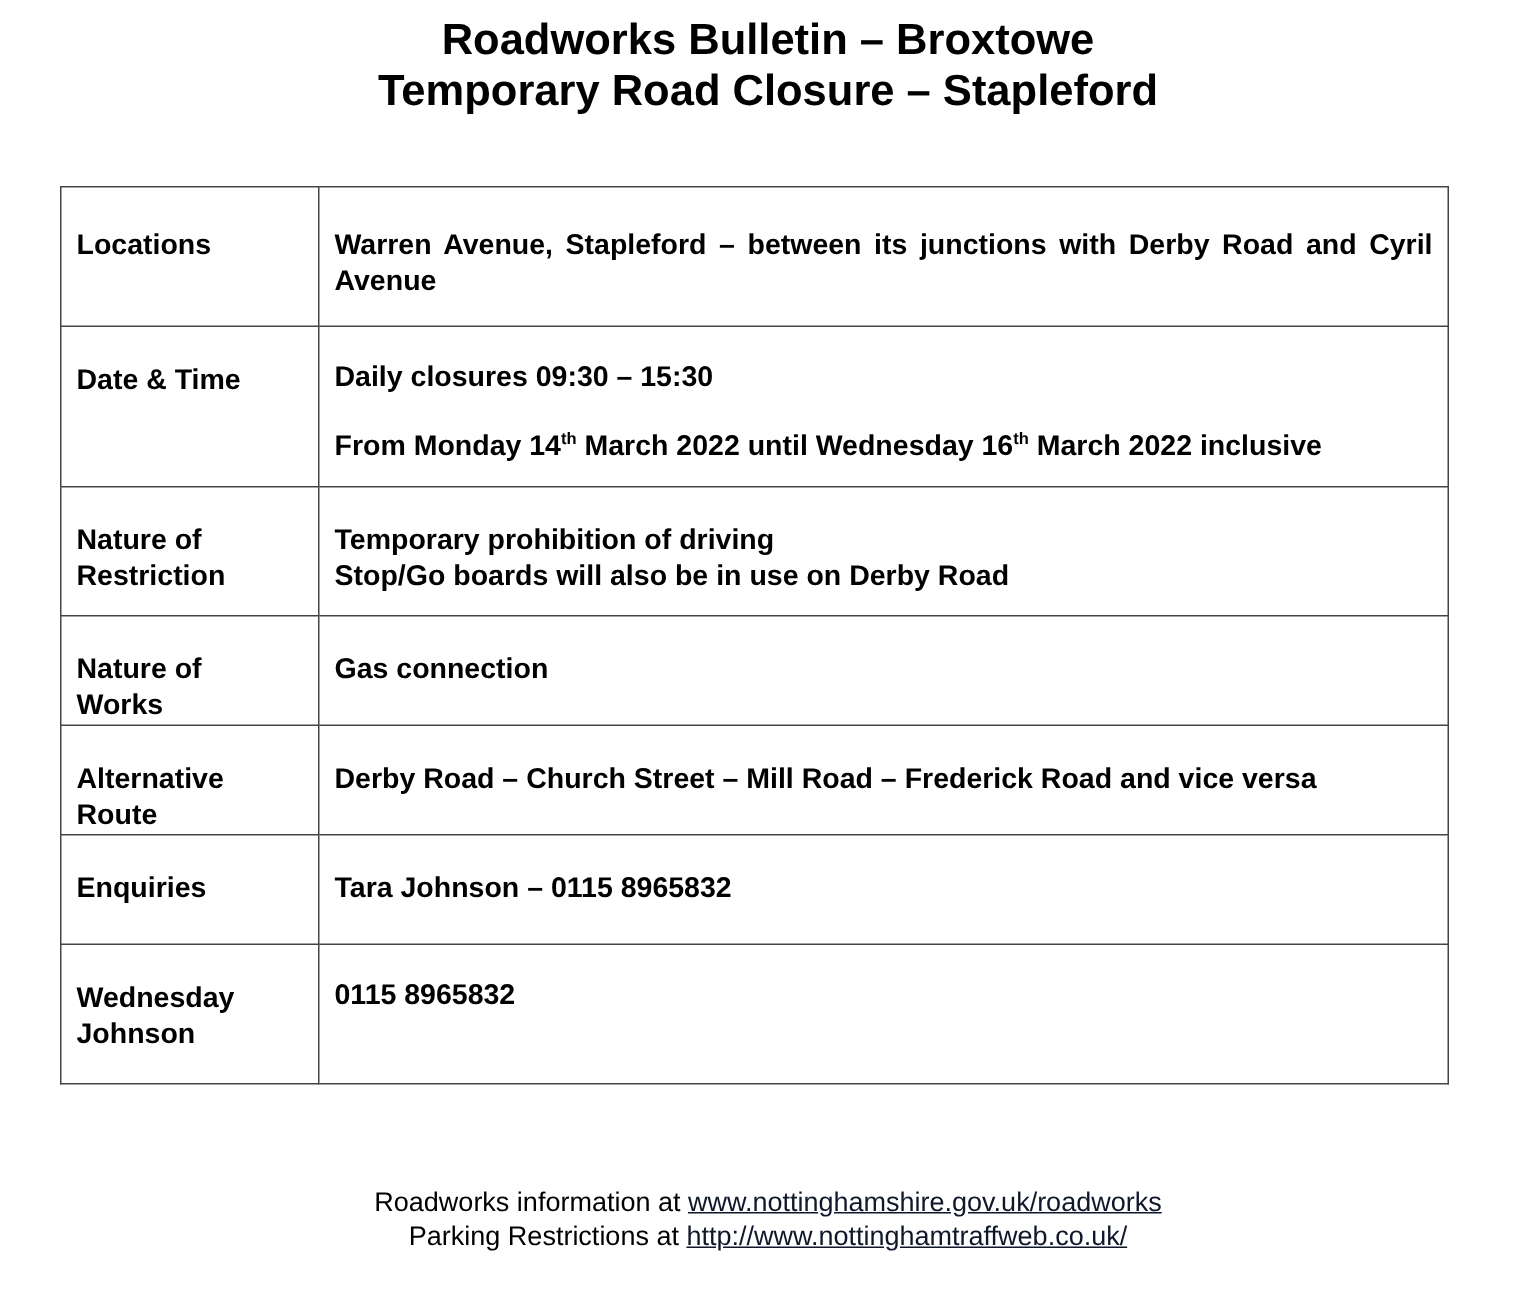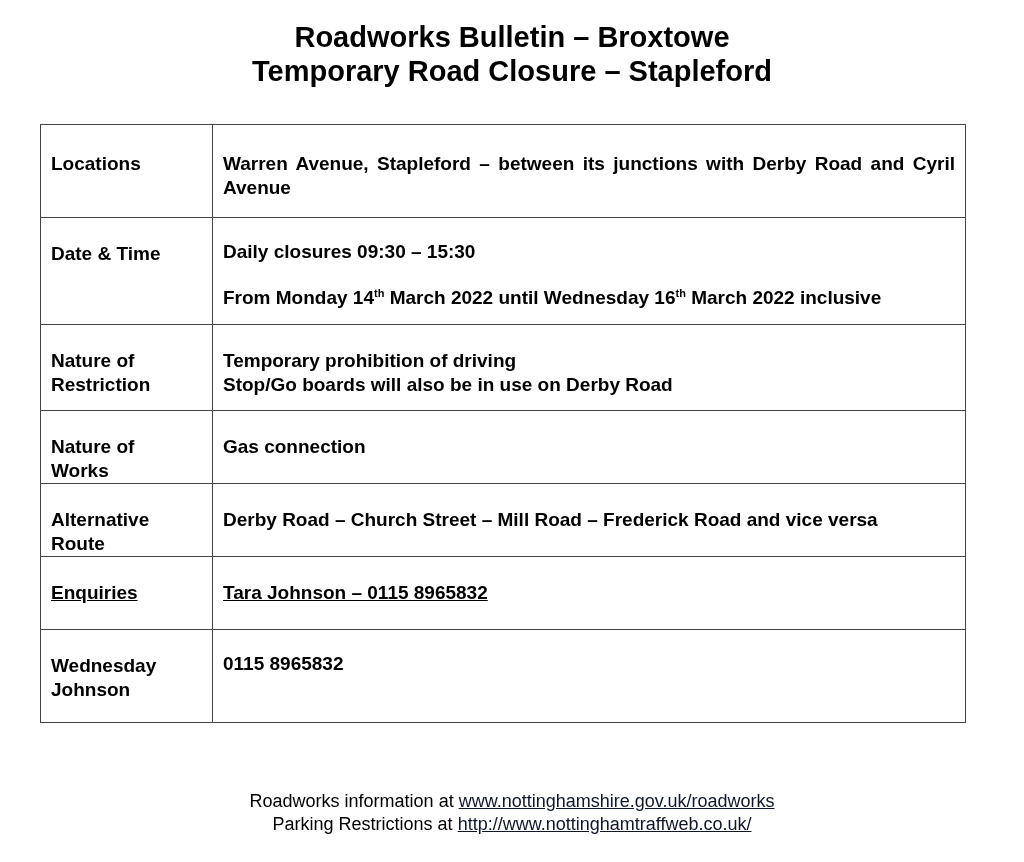--- a/index.html
+++ b/index.html
@@ -1,41 +1,41 @@
 <!DOCTYPE html>
 <html><head>
 <meta charset="utf-8">
 <style>
   html, body { margin: 0; padding: 0; background: #ffffff; }
   body {
     width: 1024px; height: 862px; position: relative; overflow: hidden;
     font-family: "Liberation Sans", sans-serif; color: #000;
   }
   .title {
-    position: absolute; left: 0; top: 20px; width: 1024px;
+    position: absolute; left: 0; top: 10px; width: 1024px;
     text-align: center; font-weight: bold; font-size: 29px; line-height: 34px;
   }
   table.bulletin {
     position: absolute; left: 40px; top: 124px; width: 926px;
     border-collapse: collapse; table-layout: fixed;
   }
   table.bulletin td {
     border: 1.5px solid #444;
     vertical-align: top;
     font-weight: bold; font-size: 19px; line-height: 24px;
     padding: 0 10px;
   }
   td.label { width: 151px; }
   tr.r1 td { height: 92px; }
   tr.r2 td { height: 106px; }
   tr.r3 td { height: 73px; }
   tr.r4 td { height: 85px; }
   tr.r5 td { height: 72px; }
   tr.r6 td { height: 72px; }
-  tr.r7 td { height: 72px; text-decoration: underline; }
+  tr.r7 td { height: 72px; }
   tr.r8 td { height: 92px; }
   .just { text-align: justify; text-align-last: left; }
   sup { font-size: 11px; line-height: 0; vertical-align: 7px; }
   .footer {
     position: absolute; left: 0; top: 790px; width: 1024px;
     text-align: center; font-size: 18px; line-height: 23px;
   }
   .footer a { color: #0f172a; text-decoration: underline; }
 </style>
 </head>

